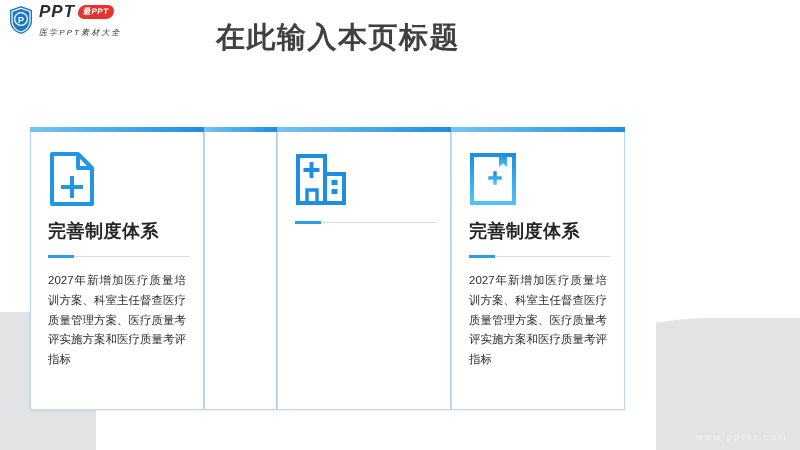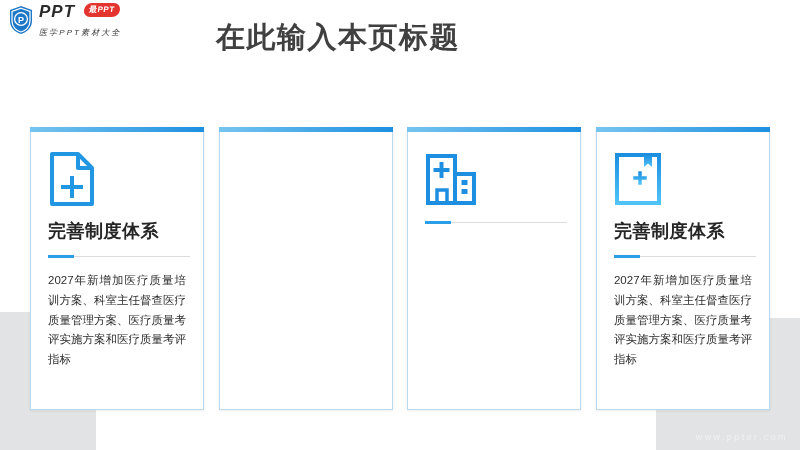--- a/index.html
+++ b/index.html
@@ -76,22 +76,22 @@
     flex: 0 0 auto;
   }
   .logo-text-wrap {
     display: flex;
     flex-direction: column;
     justify-content: center;
     line-height: 1;
   }
   .logo-row1 {
     display: flex;
-    align-items: flex-start;
-    gap: 9px;
+    align-items: center;
+    gap: 3px;
   }
   .logo-ppt {
     font-size: 17px;
     font-weight: bold;
     font-style: italic;
     color: #2b2b2b;
     letter-spacing: 1px;
     line-height: 1;
   }
   .logo-badge {
@@ -135,21 +135,21 @@
     font-size: 12px;
     color: #3c3c3c;
     letter-spacing: 0.1px;
   }
 
   
   .cards {
     position: absolute;
     left: 30px;
     top: 127px;
-    width: 740px;
+    width: 595px;
     height: 283px;
     display: flex;
     justify-content: space-between;
     border-radius: 25px;
   }
   .card {
     width: 174px;
     height: 283px;
     box-sizing: border-box;
     background: #ffffff;

